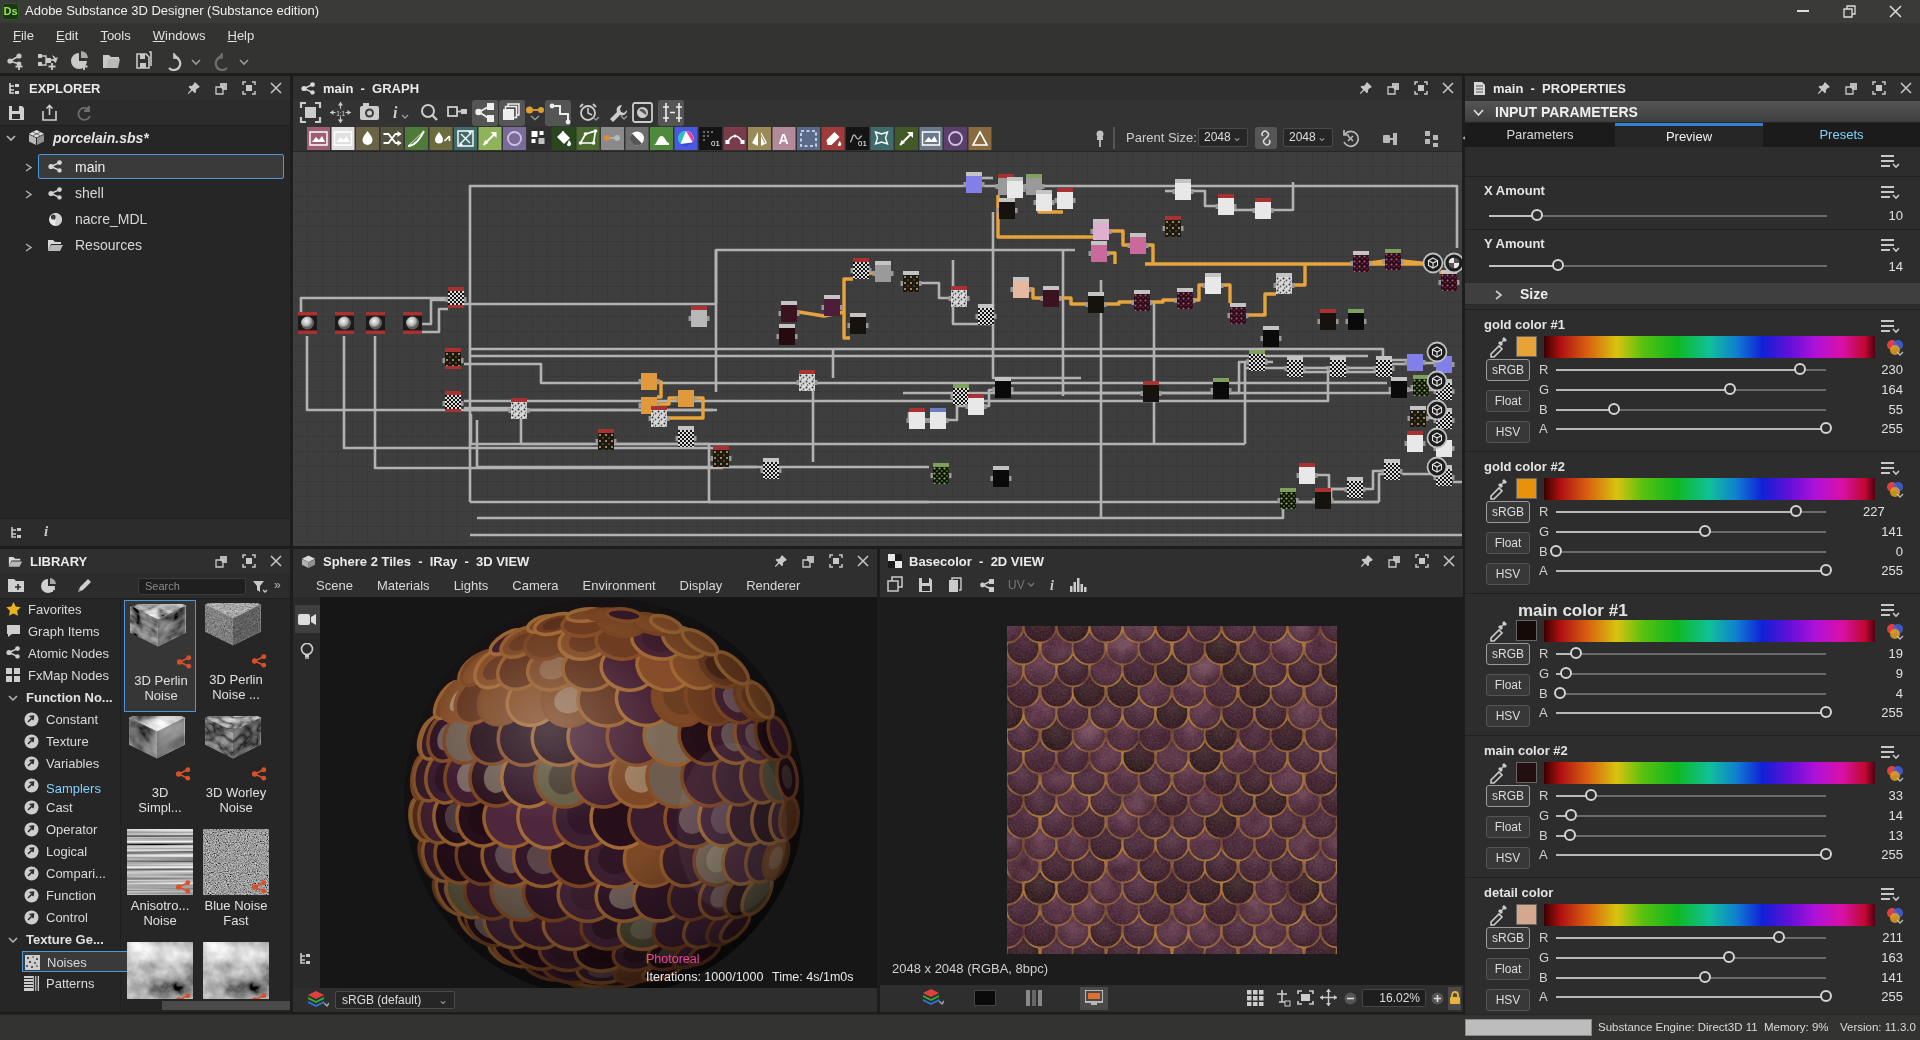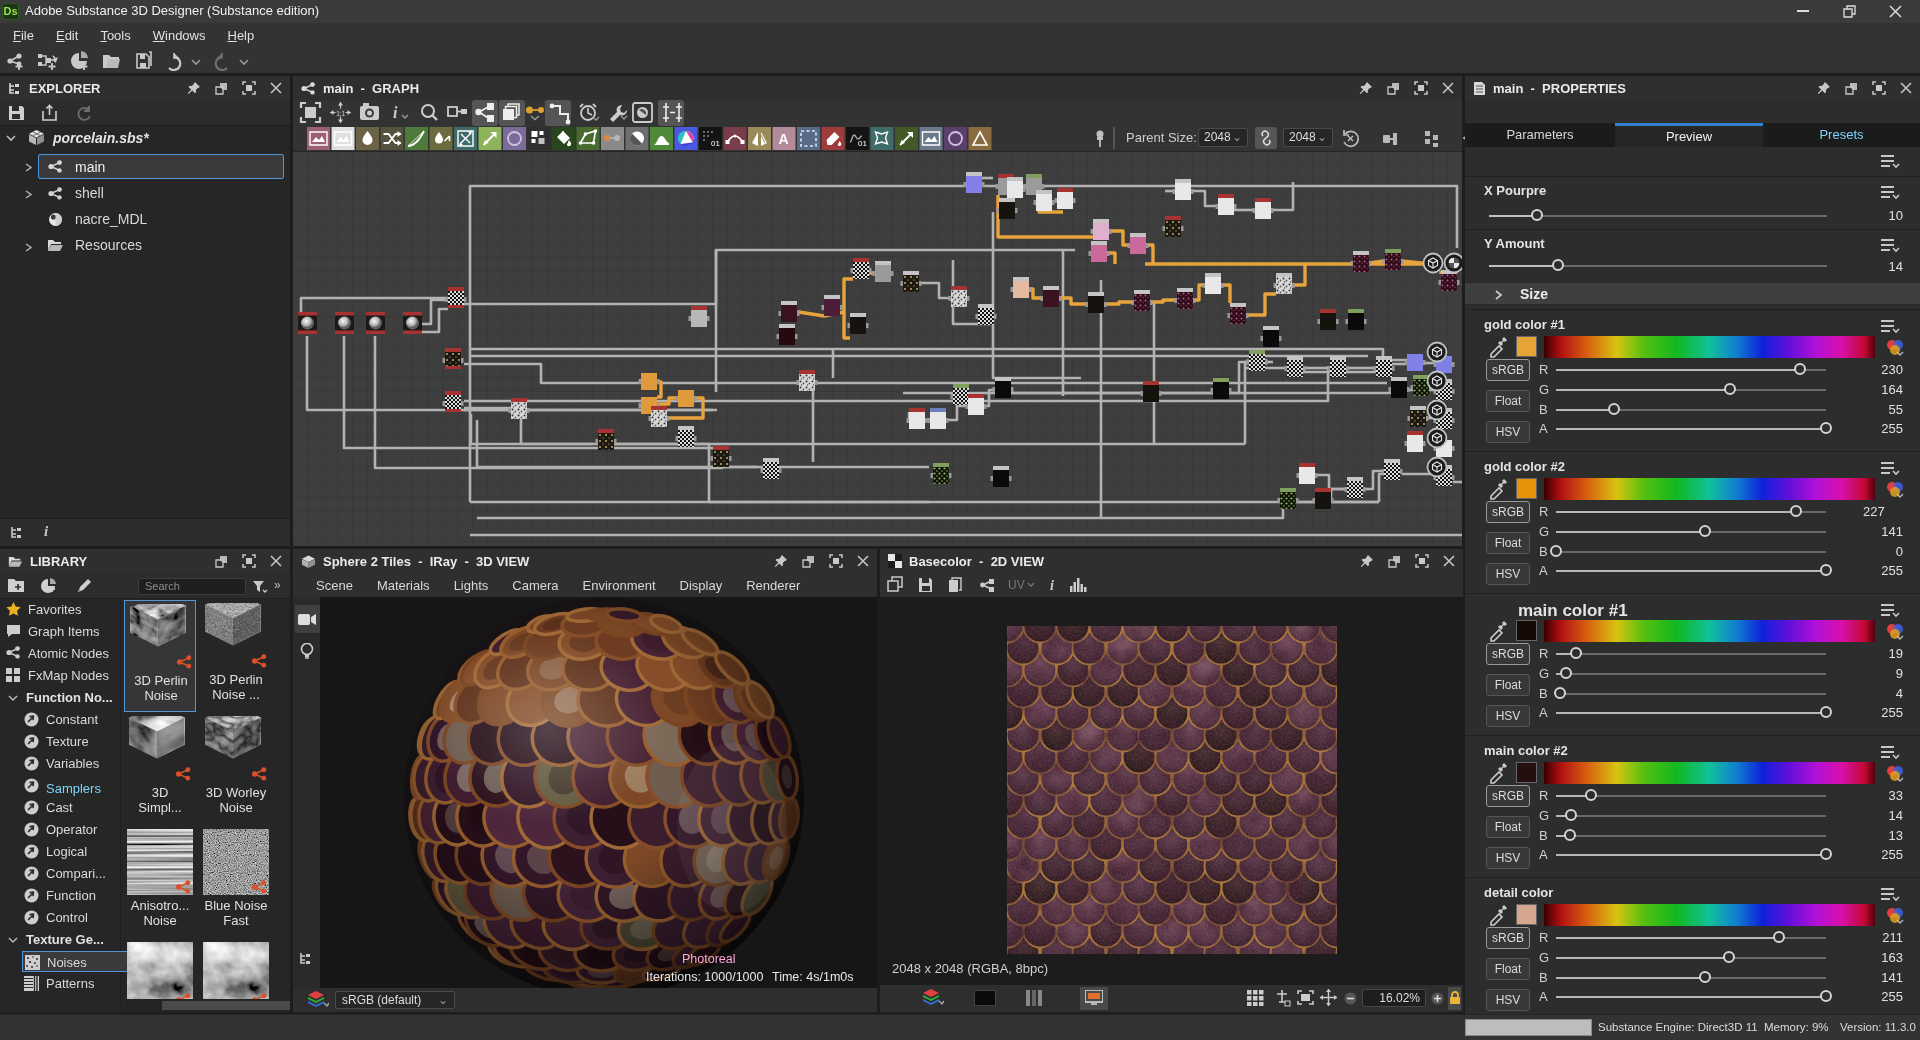--- a/index.html
+++ b/index.html
@@ -1750,21 +1750,21 @@
           <ellipse transform="translate(332,27) rotate(16)" rx="21" ry="9" fill="#94582c" stroke="#8a4f24" stroke-width="3.5"></ellipse>
           <ellipse transform="translate(346,27) rotate(20)" rx="16" ry="7" fill="#94582c" stroke="#b5783a" stroke-width="3.5"></ellipse>
           <ellipse transform="translate(266,18) rotate(-6)" rx="19" ry="6" fill="#8a5228" stroke="#b5783a" stroke-width="3.5"></ellipse>
           <ellipse transform="translate(287,18) rotate(1)" rx="21" ry="6" fill="#8a5228" stroke="#8a4f24" stroke-width="3.5"></ellipse>
           <ellipse transform="translate(304,18) rotate(6)" rx="17" ry="6" fill="#3a1c2c" stroke="#96582a" stroke-width="3.5"></ellipse>
           <circle cx="284" cy="201" r="200" fill="#2a0e1c" opacity="0.14"></circle>
           <circle cx="284" cy="201" r="200" fill="url(#shade)"></circle>
           <ellipse cx="229" cy="131" rx="115" ry="95" fill="url(#hilite)"></ellipse>
           <ellipse cx="412" cy="231" rx="55" ry="85" fill="#fff" opacity="0.05"></ellipse>
         </svg>
-  <div class="abs" style="left:326px;top:355px;color:#f9a8d4;font-size:12.5px;padding-left:36px;">Photoreal</div>
+  <div class="abs" style="left:326px;top:355px;color:#ec4899;font-size:12.5px;">Photoreal</div>
   <div class="abs" style="left:326px;top:373px;color:#e8e8e8;font-size:12.5px;">Iterations: 1000/1000</div>
   <div class="abs" style="left:452px;top:373px;color:#e8e8e8;font-size:12.5px;white-space:nowrap;">Time: 4s/1m0s</div>
  </div>
  <div class="abs" style="left:0;top:439px;width:584px;height:24px;background:#2e2e2e;">
   <svg class="abs" style="left:14px;top:3px" width="22" height="18" viewBox="0 0 22 18">
           <path d="M9 0l8 4-8 4-8-4z" fill="#e04040"></path>
           <path d="M1 6l8 4 8-4v2l-8 4-8-4z" fill="#30b030"></path>
           <path d="M1 10l8 4 8-4v2l-8 4-8-4z" fill="#3070e0"></path>
           <path d="M17 12l3 3 2-3" fill="none" stroke="#aaa" stroke-width="1.4"></path>
         </svg>
@@ -2183,31 +2183,37 @@
           </svg>
           <svg width="14" height="14" viewBox="0 0 14 14">
             <path d="M1 4V1h3M10 1h3v3M13 10v3h-3M4 13H1v-3" fill="none" stroke="#c8c8c8" stroke-width="1.5"></path>
             <rect x="4" y="4" width="6" height="6" fill="#c8c8c8"></rect>
           </svg>
           <svg width="12" height="12" viewBox="0 0 12 12">
             <path d="M1 1l10 10M11 1L1 11" stroke="#c8c8c8" stroke-width="1.5"></path>
           </svg>
         </div>
  </div>
+ <div class="abs" style="left:0;top:25px;width:455px;height:22px;background:linear-gradient(#555,#3e3e3e);border-bottom:1px solid #262626;">
+        <svg class="abs" style="left:8px;top:7px" width="11" height="9" viewBox="0 0 11 9">
+          <path d="M1 2l4.5 5L10 2" stroke="#ddd" stroke-width="1.7" fill="none"></path>
+        </svg>
+        <span class="abs" style="left:30px;top:3px;font-weight:bold;font-size:14px;color:#f0f0f0;">INPUT PARAMETERS</span>
+      </div>
       <div class="abs" style="left:0;top:47px;width:455px;height:24px;background:#161616;">
         <div class="abs" style="left:0;top:0;width:150px;height:24px;background:#1b1b1b;color:#d8d8d8;text-align:center;line-height:24px;font-size:13px;">Parameters</div>
         <div class="abs" style="left:150px;top:0;width:148px;height:24px;background:#262626;border-top:3px solid #2f82d0;color:#f0f0f0;text-align:center;line-height:21px;font-size:13px;">Preview</div>
         <div class="abs" style="left:298px;top:0;width:157px;height:24px;background:#1b1b1b;color:#7dd3fc;text-align:center;line-height:24px;font-size:13px;">Presets</div>
       </div>
       <div class="abs" style="left:415px;top:78px;"><svg width="20" height="16" viewBox="0 0 20 16">
           <path d="M1 2h13M1 7h13M1 12h9" stroke="#c8c8c8" stroke-width="2"></path>
           <path d="M13 10l3 3 3-3" stroke="#c8c8c8" stroke-width="1.6" fill="none"></path>
         </svg></div>
       <div class="abs" style="left:0;top:100px;width:455px;height:53px;background:#2d2d2d;border-top:1px solid #202020;"></div>
-      <div class="abs" style="left:19px;top:107px;font-weight:bold;font-size:13px;color:#e4e4e4;">X Pourpre</div>
+      <div class="abs" style="left:19px;top:107px;font-weight:bold;font-size:13px;color:#e4e4e4;">X Amount</div>
       <div class="abs" style="left:415px;top:109px;"><svg width="20" height="16" viewBox="0 0 20 16">
           <path d="M1 2h13M1 7h13M1 12h9" stroke="#c8c8c8" stroke-width="2"></path>
           <path d="M13 10l3 3 3-3" stroke="#c8c8c8" stroke-width="1.6" fill="none"></path>
         </svg></div>
       <div class="abs" style="left:24px;top:139px;width:338px;height:2px;background:#6a6a6a;"></div>
       <div class="abs" style="left:24px;top:139px;width:48px;height:2px;background:#c0c0c0;"></div>
       <div class="abs" style="left:66px;top:133px;width:12px;height:12px;border:2.5px solid #d4d4d4;border-radius:50%;background:#2d2d2d;"></div>
       <div class="abs" style="left:398px;top:132px;width:40px;text-align:right;color:#e0e0e0;font-size:13px;">10</div>
       <div class="abs" style="left:0;top:153px;width:455px;height:53px;background:#2d2d2d;border-top:1px solid #202020;"></div>
       <div class="abs" style="left:19px;top:160px;font-weight:bold;font-size:13px;color:#e4e4e4;">Y Amount</div>

